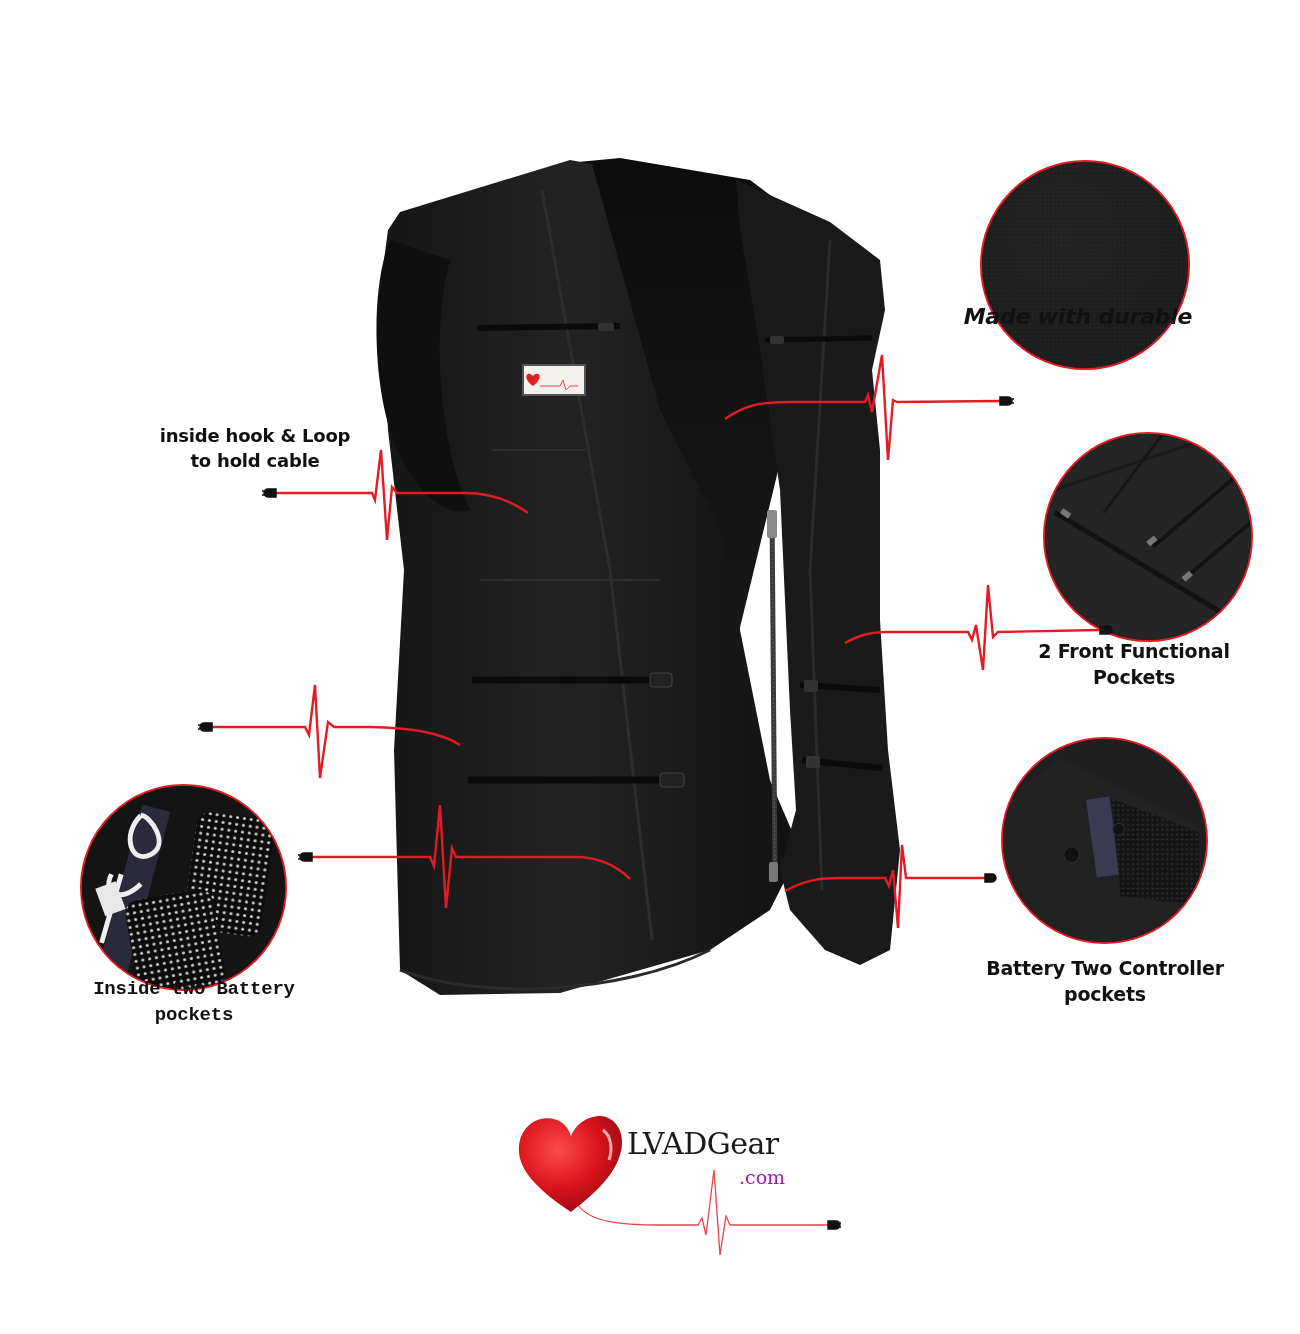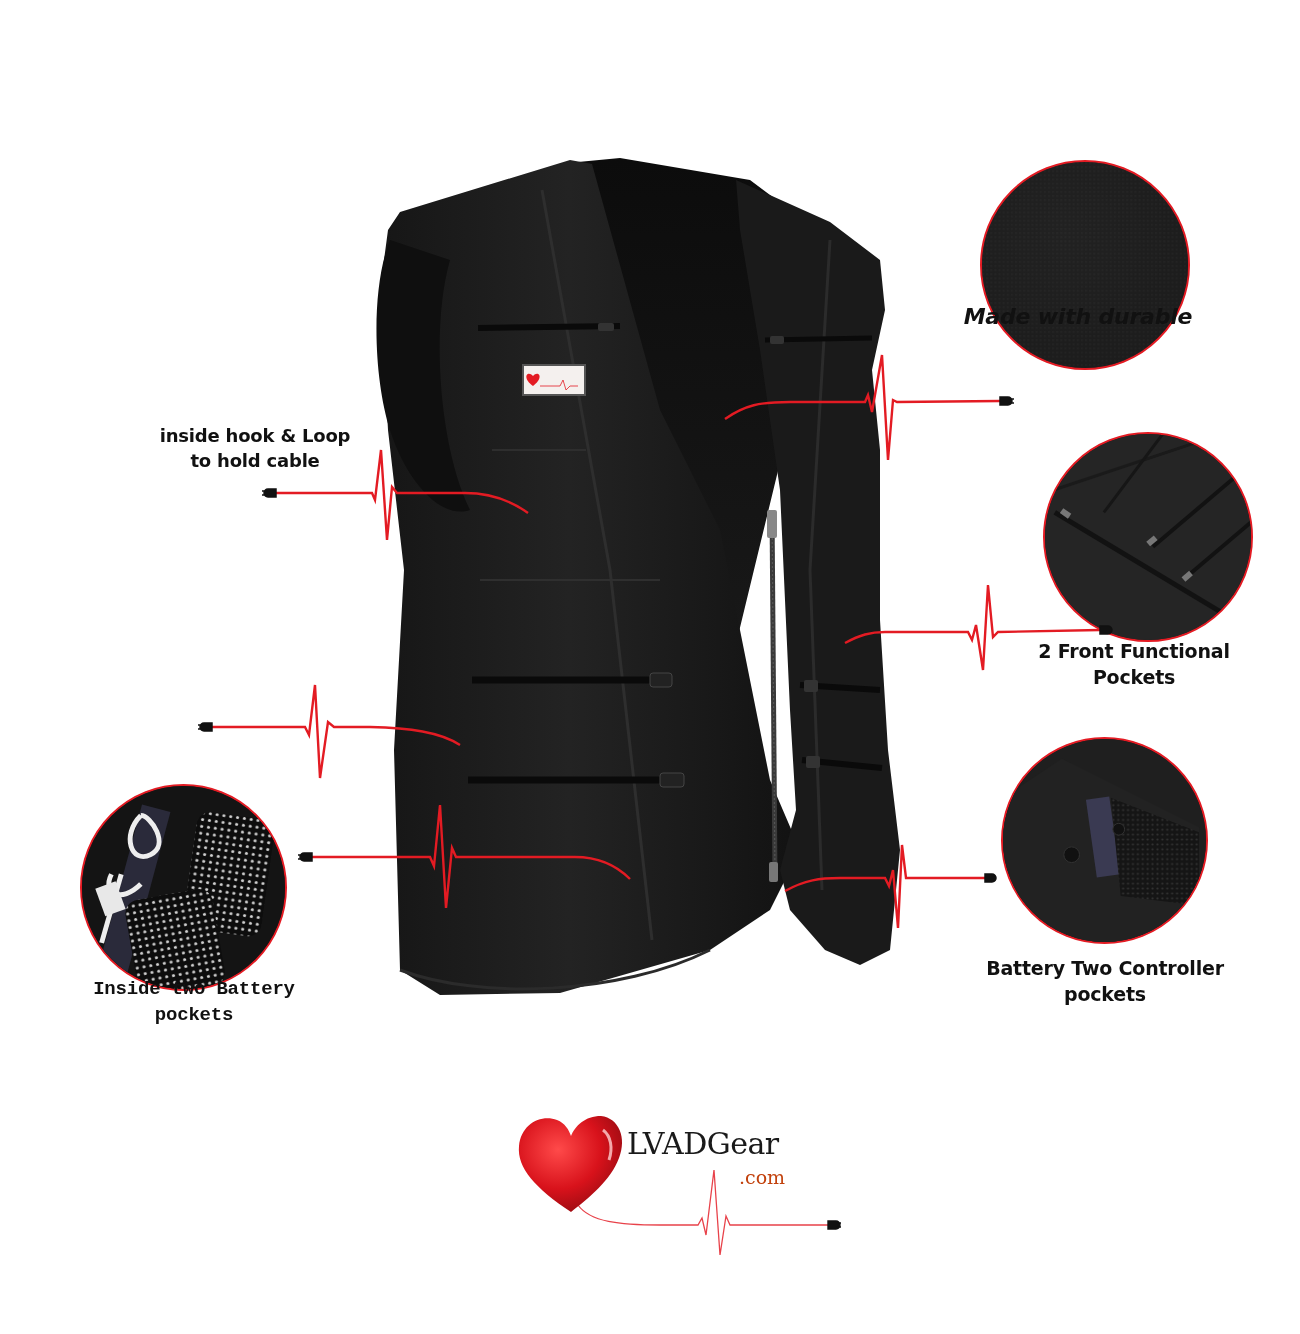--- a/index.html
+++ b/index.html
@@ -27,21 +27,21 @@
 
   .vest { position: absolute; left: 360px; top: 150px; width: 560px; height: 850px; }
   .overlay { position: absolute; left: 0; top: 0; width: 1300px; height: 1334px; pointer-events: none; }
   .overlay .ecg { fill: none; stroke: #e31b23; stroke-width: 2.4; stroke-linejoin: miter; }
   .overlay .ecg-thin { fill: none; stroke: #e8424a; stroke-width: 1.3; }
 
   .brand { position: absolute; left: 515px; top: 1110px; width: 340px; height: 130px; }
   .brand-name { position: absolute; left: 112px; top: 16px; font-family: "DejaVu Serif", "Liberation Serif", serif;
                 font-size: 30px; color: #1a1a1a; letter-spacing: -0.5px; }
   .brand-tld  { position: absolute; left: 224px; top: 56px; font-family: "DejaVu Serif", "Liberation Serif", serif;
-                font-size: 19px; color: #c2410c; }
+                font-size: 19px; color: #a21caf; }
   .brand-heart { position: absolute; left: 0; top: 0; width: 112px; height: 110px; }
 </style>
 </head>
 <body>
 
 <div class="canvas">
 
   <svg class="vest" viewBox="0 0 560 850" xmlns="http://www.w3.org/2000/svg">
     <defs>
       <linearGradient id="vg" x1="0" y1="0" x2="1" y2="0">

